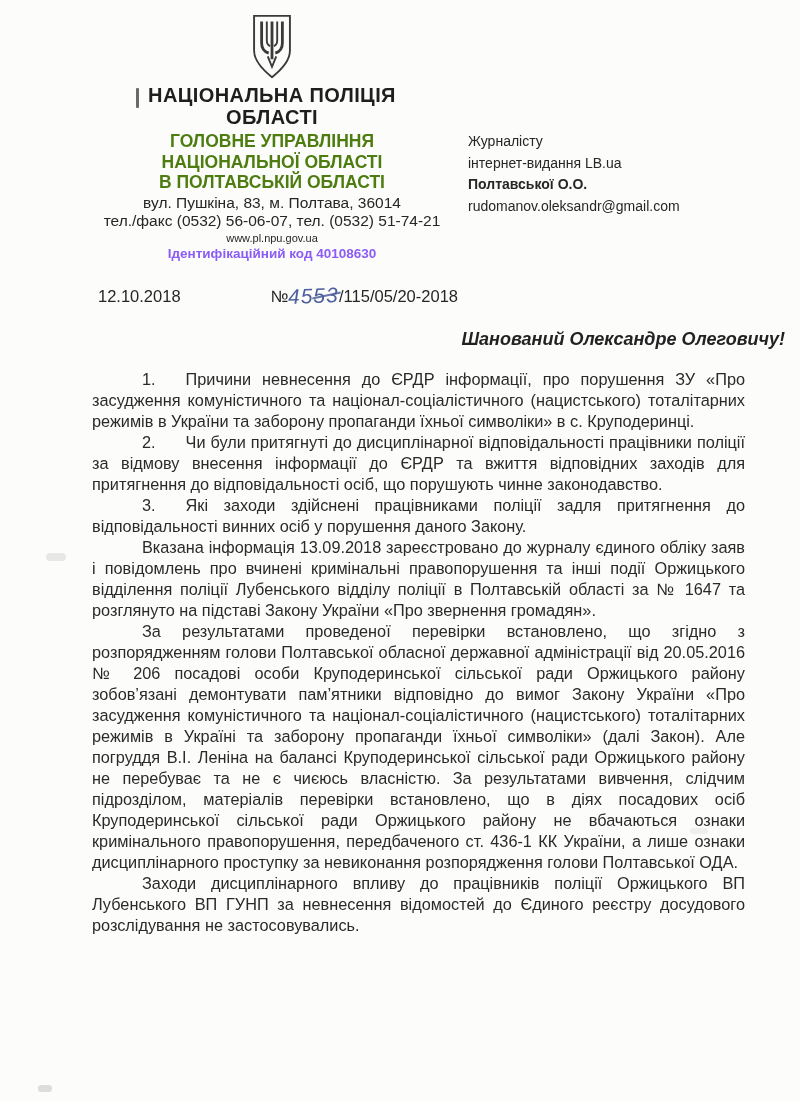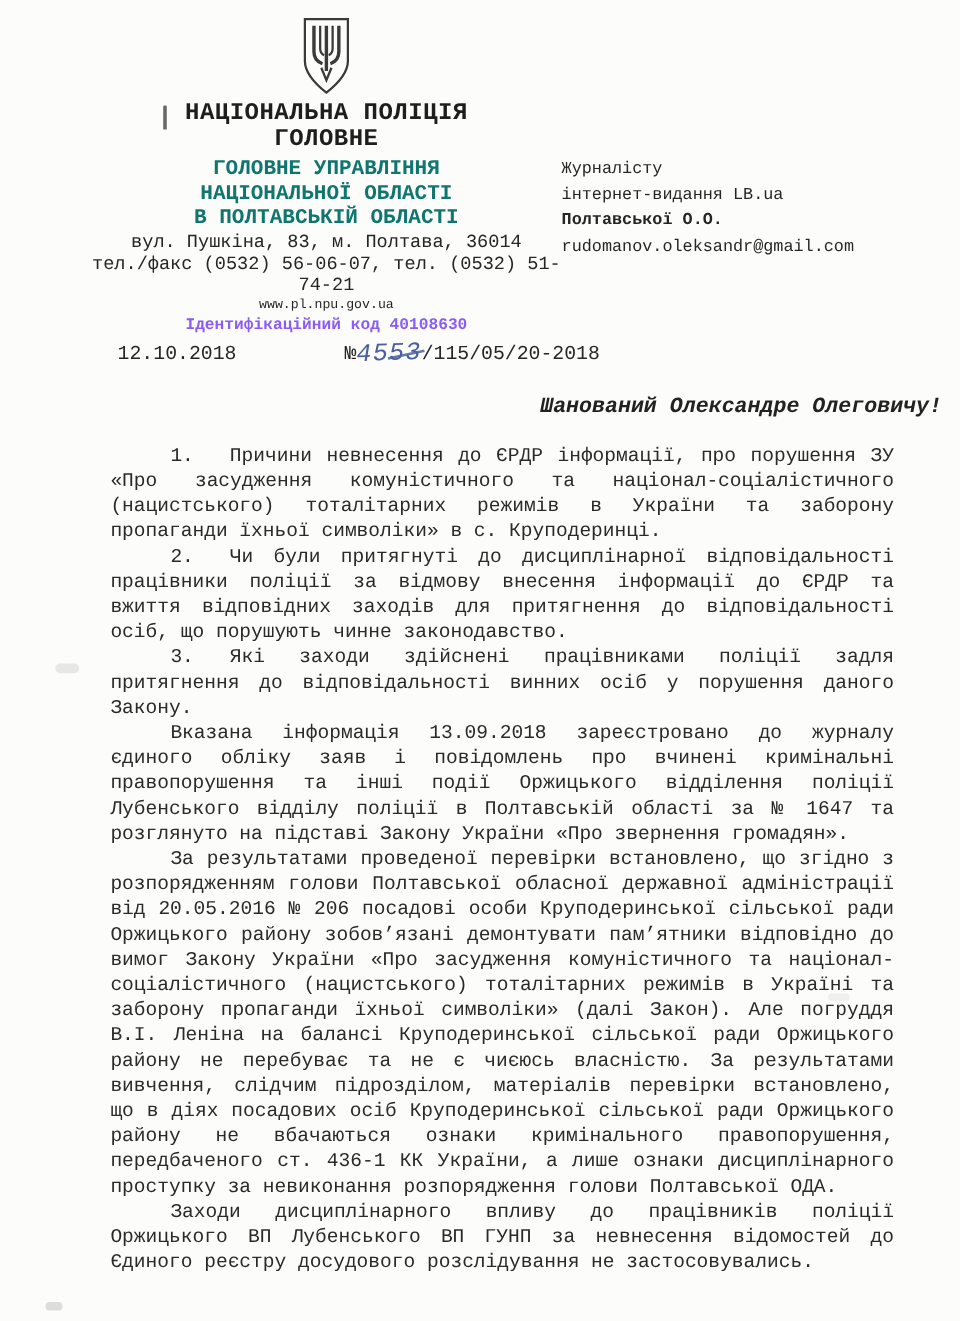--- a/index.html
+++ b/index.html
@@ -1,31 +1,31 @@
 <!DOCTYPE html>
 <html lang="uk"><head>
 <meta charset="utf-8">
 <style>
   html,body{margin:0;padding:0;}
   .page{
     position:relative;
     width:800px;height:1101px;
     background:#fcfcfb;
-    font-family:Liberation Mono, monospace;
+    font-family:Liberation Sans, sans-serif;
     color:#262626;
     overflow:hidden;
   }
   
   .letterhead{
     position:absolute;left:72px;top:14px;width:400px;
     text-align:center;
   }
   .emblem{display:block;margin:0 auto 4px auto;}
   .org{font-size:20px;font-weight:bold;line-height:22px;letter-spacing:.4px;color:#1e1e1e;}
-  .dept{font-size:17.5px;font-weight:bold;line-height:20.5px;color:#0f766e;}
+  .dept{font-size:17.5px;font-weight:bold;line-height:20.5px;color:#4d7c0f;}
   .dept-first{margin-top:3px;}
   .addr{font-size:15.5px;line-height:17.5px;margin-top:1px;}
   .web{font-size:11px;line-height:16.5px;}
   .idcode{font-size:13.5px;font-weight:bold;line-height:16px;color:#8b5cf6;}
   
   .addressee{
     position:absolute;left:468px;top:131px;
     font-size:14px;line-height:21.5px;
   }
   .addressee .bold{font-weight:bold;}
@@ -77,21 +77,21 @@
     <svg class="emblem" width="44" height="66" viewBox="0 0 90 140" fill="none">
       <path d="M7 4 H83 V78 Q83 104 45 134 Q7 104 7 78 Z" stroke="#3a3a3a" stroke-width="4"></path>
       <path d="M45 16 V96" stroke="#3a3a3a" stroke-width="6"></path>
       <path d="M23 16 V62 Q23 78 38 83" stroke="#3a3a3a" stroke-width="6"></path>
       <path d="M67 16 V62 Q67 78 52 83" stroke="#3a3a3a" stroke-width="6"></path>
       <path d="M34 16 V56 Q34 65 41 68" stroke="#3a3a3a" stroke-width="4"></path>
       <path d="M56 16 V56 Q56 65 49 68" stroke="#3a3a3a" stroke-width="4"></path>
       <path d="M36 90 L45 112 L54 90" stroke="#3a3a3a" stroke-width="4"></path>
     </svg>
     <div class="org">НАЦІОНАЛЬНА ПОЛІЦІЯ</div>
-    <div class="org">ГОЛОВНЕ</div>
+    <div class="org">ОБЛАСТІ</div>
     <div class="dept dept-first">ГОЛОВНЕ УПРАВЛІННЯ</div>
     <div class="dept">НАЦІОНАЛЬНОЇ ОБЛАСТІ</div>
     <div class="dept">В ПОЛТАВСЬКІЙ ОБЛАСТІ</div>
     <div class="addr">вул. Пушкіна, 83, м. Полтава, 36014</div>
     <div class="addr">тел./факс (0532) 56-06-07, тел. (0532) 51-74-21</div>
     <div class="web">www.pl.npu.gov.ua</div>
     <div class="idcode">Ідентифікаційний код 40108630</div>
   </div>
 
   <div class="addressee">

